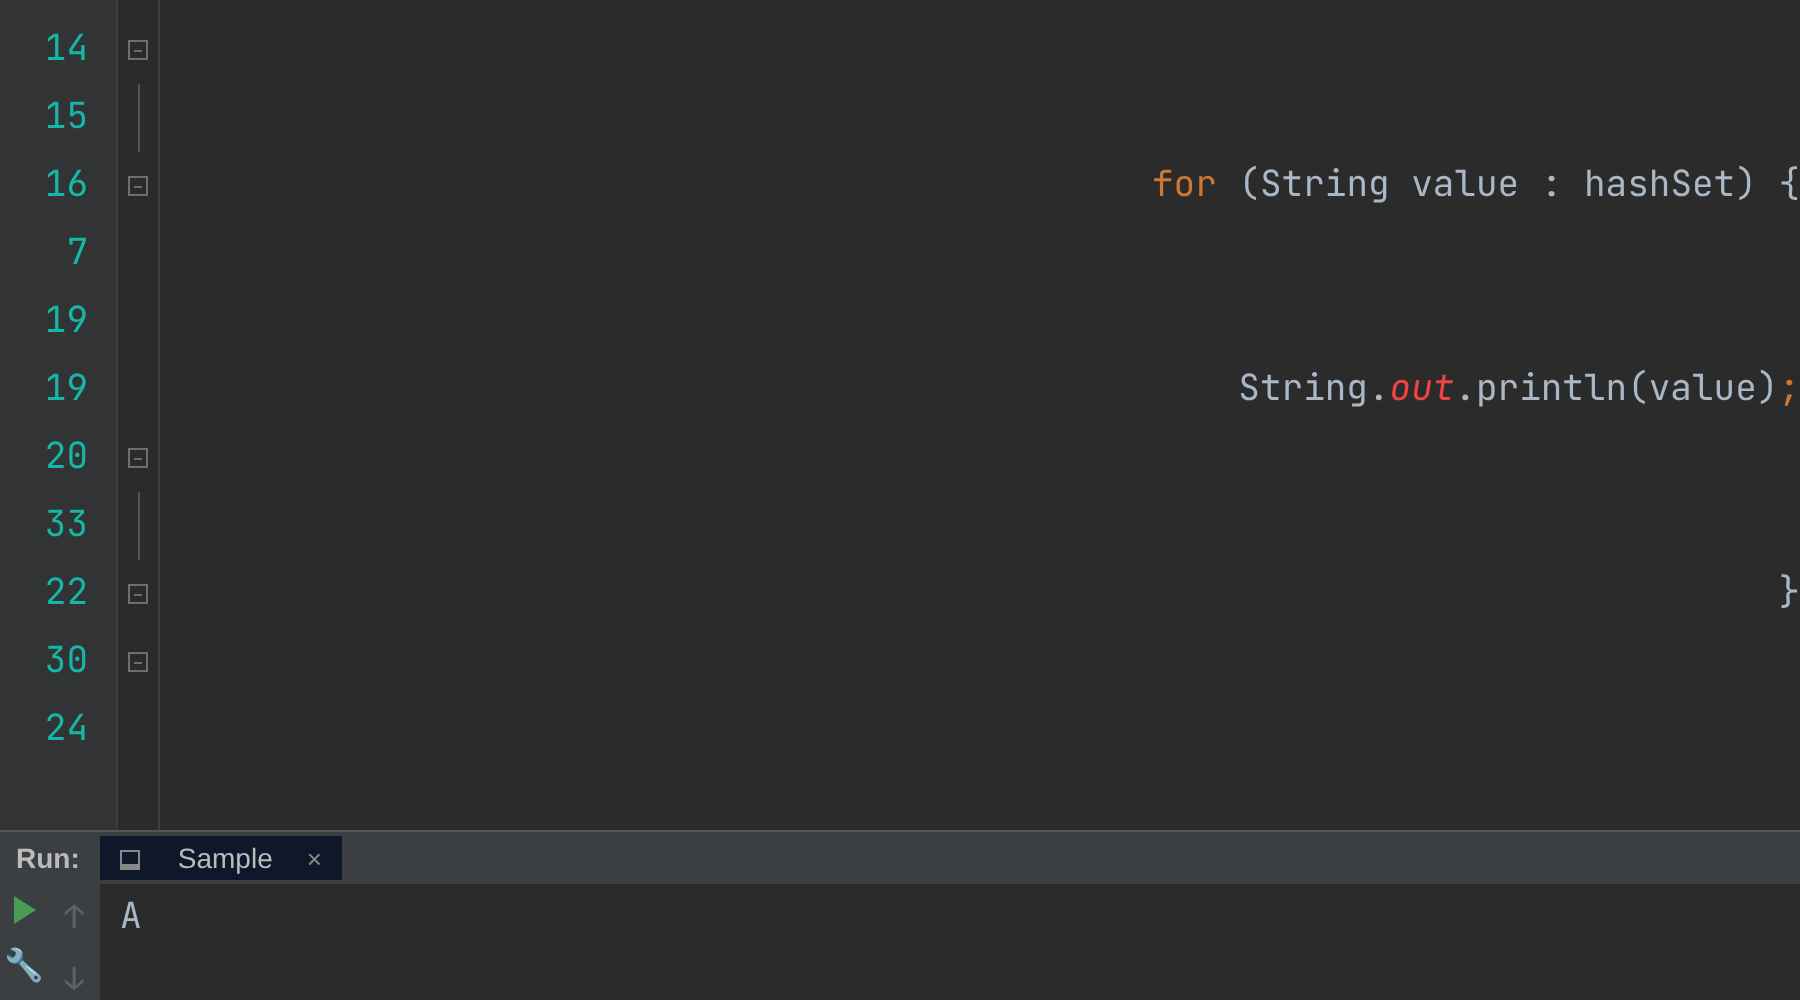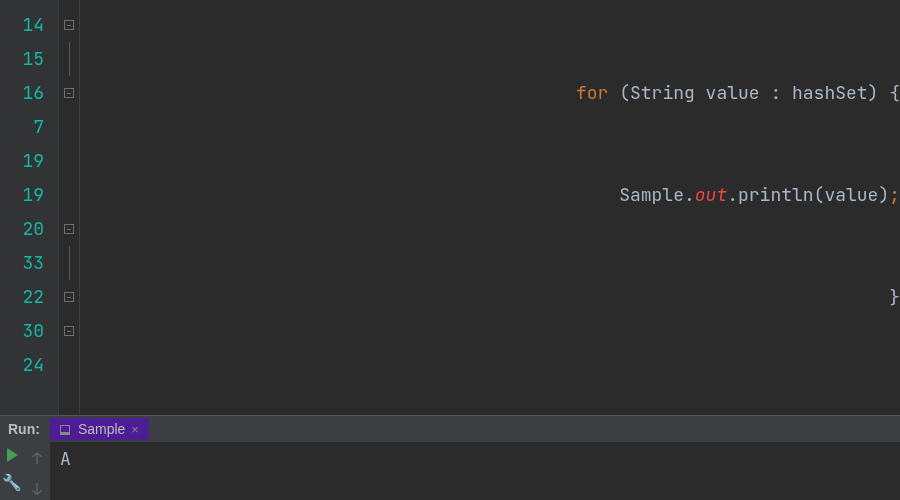--- a/index.html
+++ b/index.html
@@ -90,25 +90,25 @@
     height: 28px;
     display: flex;
     align-items: center;
     padding-left: 8px;
     gap: 10px;
     font-size: 14px;
     font-family: "Segoe UI", sans-serif;
   }
   .run-label { color: #bbbbbb; font-weight: bold; }
   .run-tab {
-    background: #4c1d95;
+    background: #0f172a;
     padding: 3px 10px;
     display: flex;
     align-items: center;
-    gap: 6px;
+    gap: 17px;
     color: #bbbbbb;
     border-radius: 0;
   }
   .run-tab-close {
     color: #888;
     font-size: 13px;
   }
   .tab-ic {
     display: inline-block;
     width: 10px;
@@ -204,21 +204,21 @@
     <div class="fold-mark">
         <div class="fold-box"></div>
       </div>
     <div class="fold-mark">
         <div class="fold-box"></div>
       </div>
     <div class="fold-mark"></div>
   </div>
   <div class="code">
     <div class="code-line"><span class="k-plain">            </span><span class="k-orange">for</span><span class="k-plain"> (String value : hashSet) {</span></div>
-    <div class="code-line"><span class="k-plain">                </span><span class="k-plain">Sample.</span><span class="k-static-field">out</span><span class="k-plain">.println(value)</span><span class="k-semi">;</span></div>
+    <div class="code-line"><span class="k-plain">                </span><span class="k-plain">String.</span><span class="k-static-field">out</span><span class="k-plain">.println(value)</span><span class="k-semi">;</span></div>
     <div class="code-line"><span class="k-plain">            </span><span class="k-plain">}</span></div>
     <div class="code-line"><span></span></div>
     <div class="code-line"><span class="k-plain">            </span><span class="k-comment">// Iterator를 사용하여 HashSet의 원소를 순차적으로 접근</span></div>
     
     
     
     
     
     
   </div>

